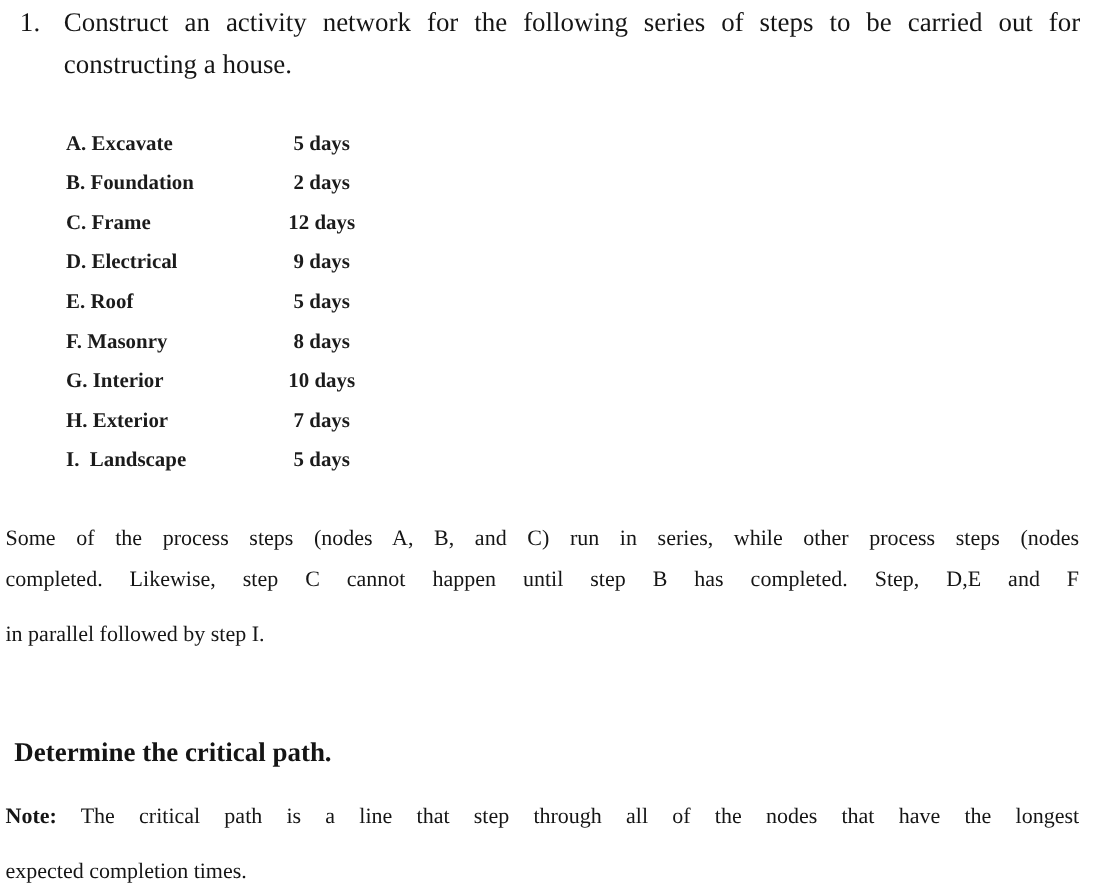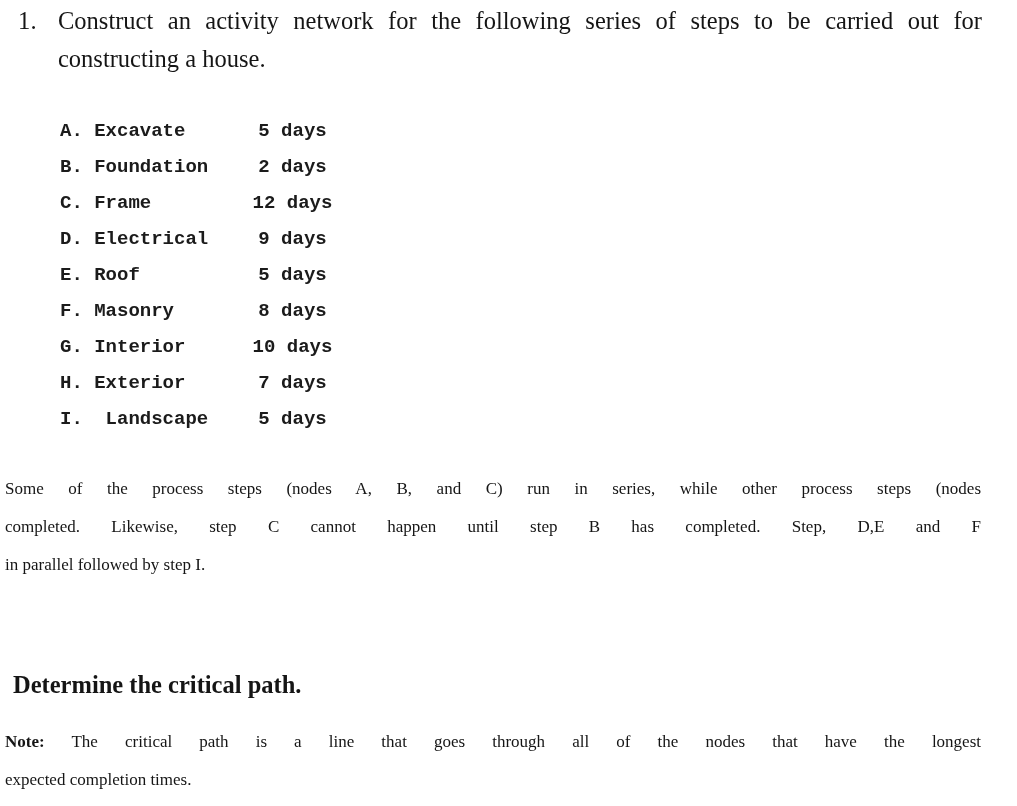--- a/index.html
+++ b/index.html
@@ -56,21 +56,21 @@
   .q-line-2 {
     text-align: left;
   }
 
   
   .activity-table {
     position: absolute;
     left: 60px;
     top: 113px;
     border-collapse: collapse;
-    font-family: Liberation Mono, monospace;
+    font-family: Liberation Serif, serif;
     font-weight: bold;
     font-size: 19px;
     color: #1b1b1b;
   }
   .activity-table td {
     padding: 0;
     height: 36px;
     vertical-align: middle;
     white-space: pre;
   }
@@ -84,30 +84,30 @@
     min-width: 85px;
     padding-left: 16px;
     margin-top: 44px;
   }
 
   
   .prose {
     position: absolute;
     left: 5px;
     width: 976px;
-    font-size: 17px;
+    font-size: 20px;
     line-height: 38px;
     text-align: justify;
     text-justify: inter-word;
     hyphens: none;
   }
   .prose-main  { top: 470px; }
   .prose-note  { top: 723px; }
 
-  .prose .last-line { text-align: left; }
+  .prose .last-line { text-align: left; margin-top: 12px; }
 
   .heading-bold {
     position: absolute;
     left: 13px;
     top: 666px;
     width: 976px;
     font-size: 24.5px;
     line-height: 38px;
     font-weight: bold;
     text-align: left;
@@ -171,17 +171,17 @@
 
   <div class="prose prose-main">
     <div style="text-align-last:justify;">Some of the process steps (nodes A, B, and C) run in series, while other process steps (nodes</div>
     <div style="text-align-last:justify;">completed. Likewise, step C cannot happen until step B has completed. Step, D,E and F</div>
     <div class="last-line">in parallel followed by step I.</div>
   </div>
 
   <div class="heading-bold">Determine the critical path.</div>
 
   <div class="prose prose-note">
-    <div style="text-align-last:justify;"><b>Note:</b> <span>The critical path is a line that goes through all of the nodes that have the longest</span></div>
+    <div style="text-align-last:justify;"><b>Note:</b> <span>The critical path is a line that step through all of the nodes that have the longest</span></div>
     <div class="last-line">expected completion times.</div>
   </div>
 
 </div>
 
 </body></html>

